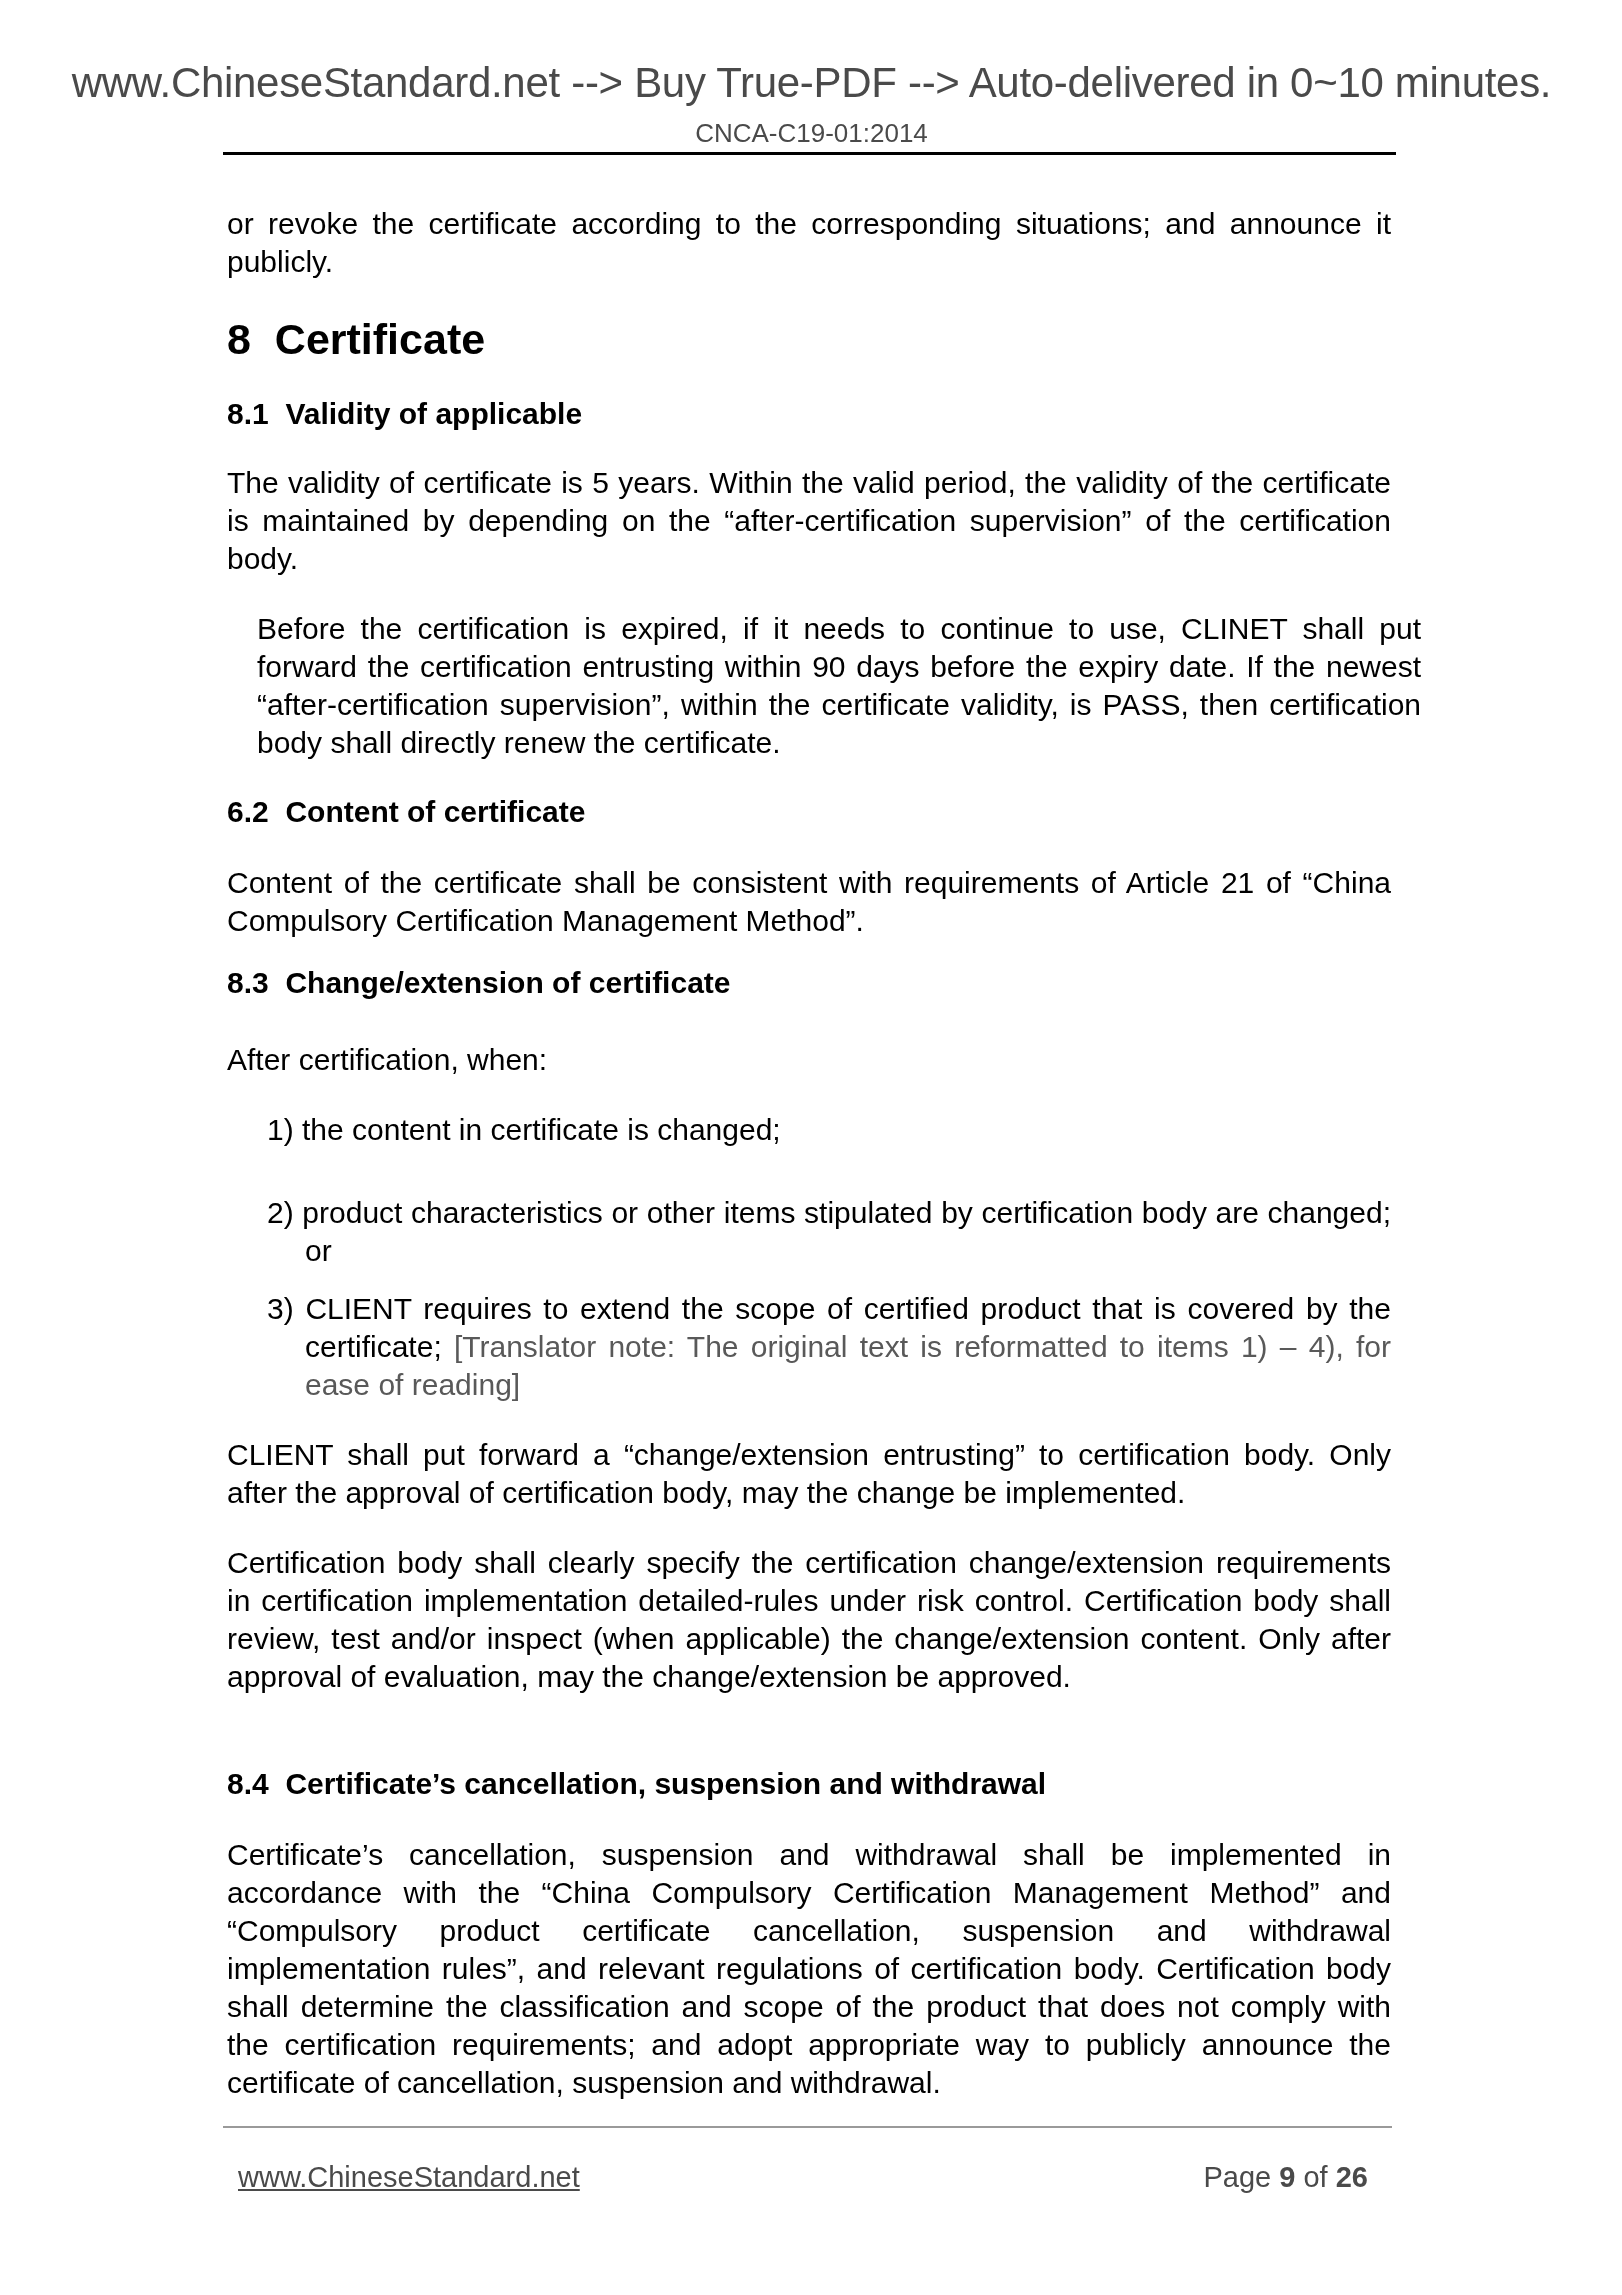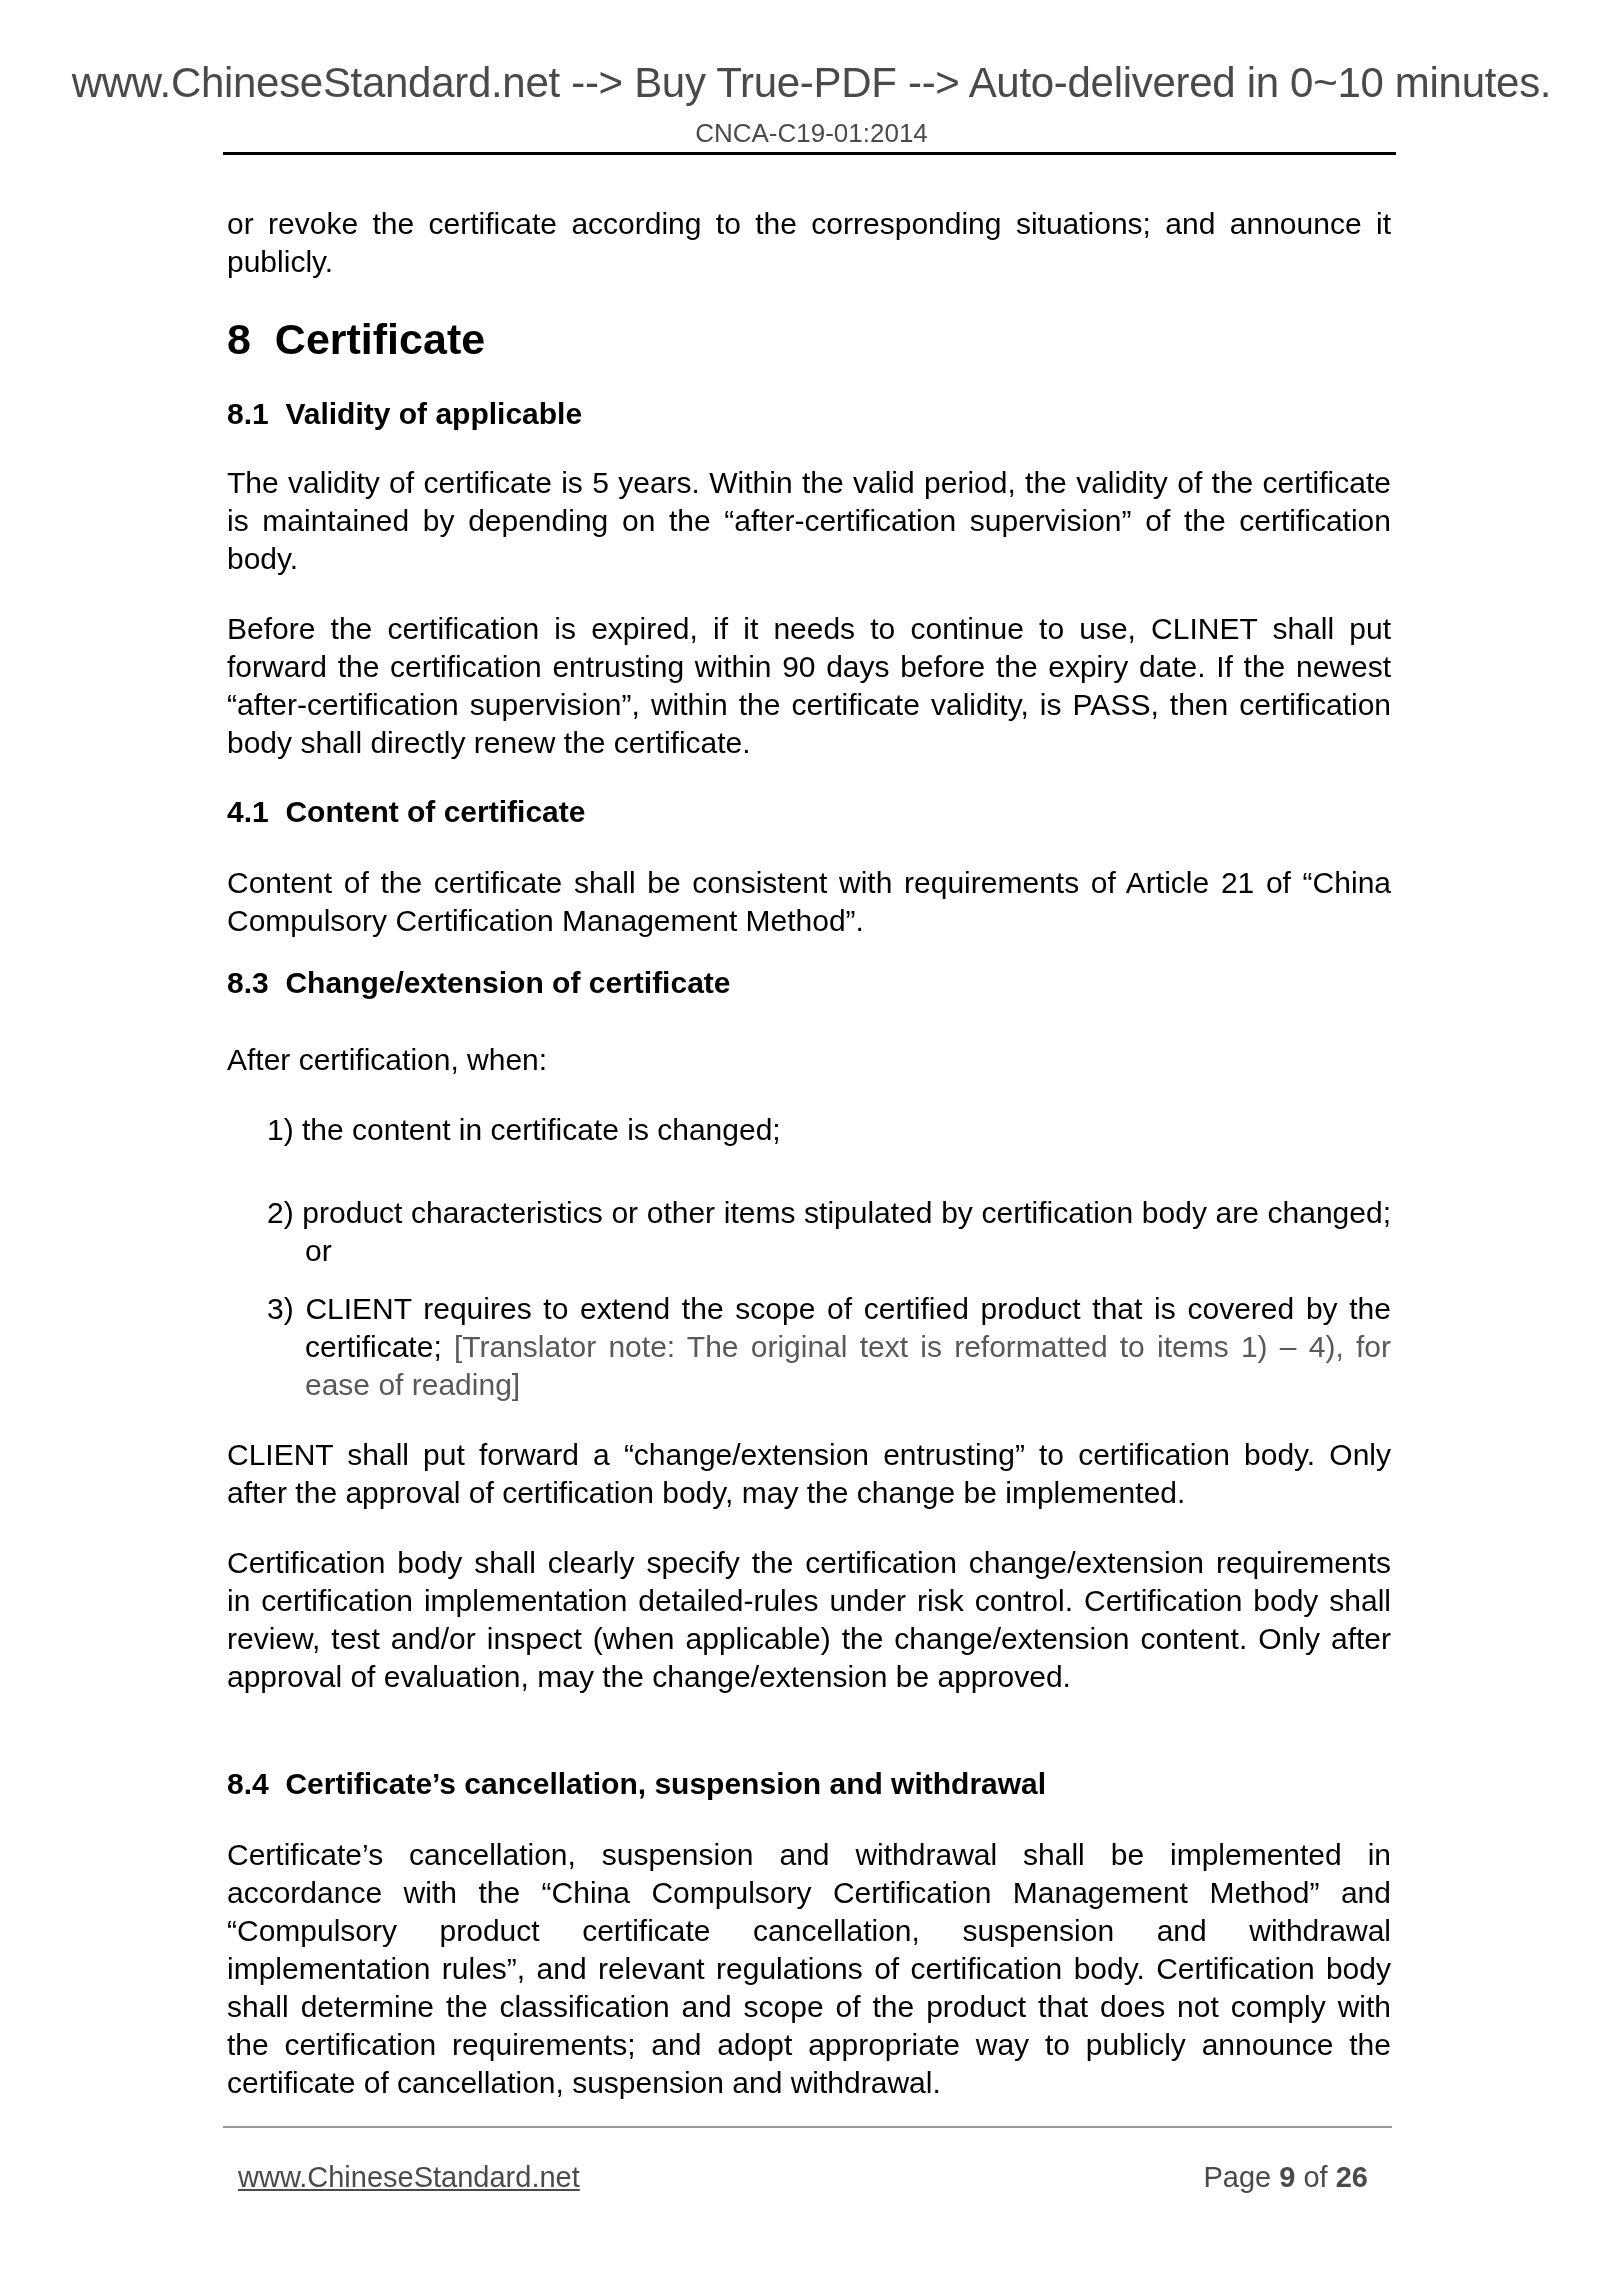--- a/index.html
+++ b/index.html
@@ -36,24 +36,24 @@
   <div class="p" style="top:205px;">or revoke the certificate according to the corresponding situations; and announce it publicly.</div>
 
   <div class="h1" style="top:314px;">
     <span>8</span>&nbsp;&nbsp;<span>Certificate</span>
   </div>
 
   <div class="h2" style="top:395px;">
     <span>8.1</span>&nbsp;&nbsp;<span>Validity of applicable</span>
   </div>
   <div class="p" style="top:464px;">The validity of certificate is 5 years. Within the valid period, the validity of the certificate is maintained by depending on the “after-certification supervision” of the certification body.</div>
-  <div class="p" style="top:610px;">Before the certification is expired, if it needs to continue to use, CLINET shall put forward the certification entrusting within 90 days before the expiry date. If the newest “after-certification supervision”, within the certificate validity, is PASS, then certification body shall directly renew the certificate.</div>
+  <div class="p" style="top:610px;margin-left:30px;">Before the certification is expired, if it needs to continue to use, CLINET shall put forward the certification entrusting within 90 days before the expiry date. If the newest “after-certification supervision”, within the certificate validity, is PASS, then certification body shall directly renew the certificate.</div>
 
   <div class="h2" style="top:793px;">
-    <span>4.1</span>&nbsp;&nbsp;<span>Content of certificate</span>
+    <span>6.2</span>&nbsp;&nbsp;<span>Content of certificate</span>
   </div>
   <div class="p" style="top:864px;">Content of the certificate shall be consistent with requirements of Article 21 of “China Compulsory Certification Management Method”.</div>
 
   <div class="h2" style="top:964px;">
     <span>8.3</span>&nbsp;&nbsp;<span>Change/extension of certificate</span>
   </div>
   <div class="p" style="top:1041px;">After certification, when:</div>
 
   <div class="li" style="top:1111px;">
     <span>1)</span> <span>the content in certificate is changed;</span>

